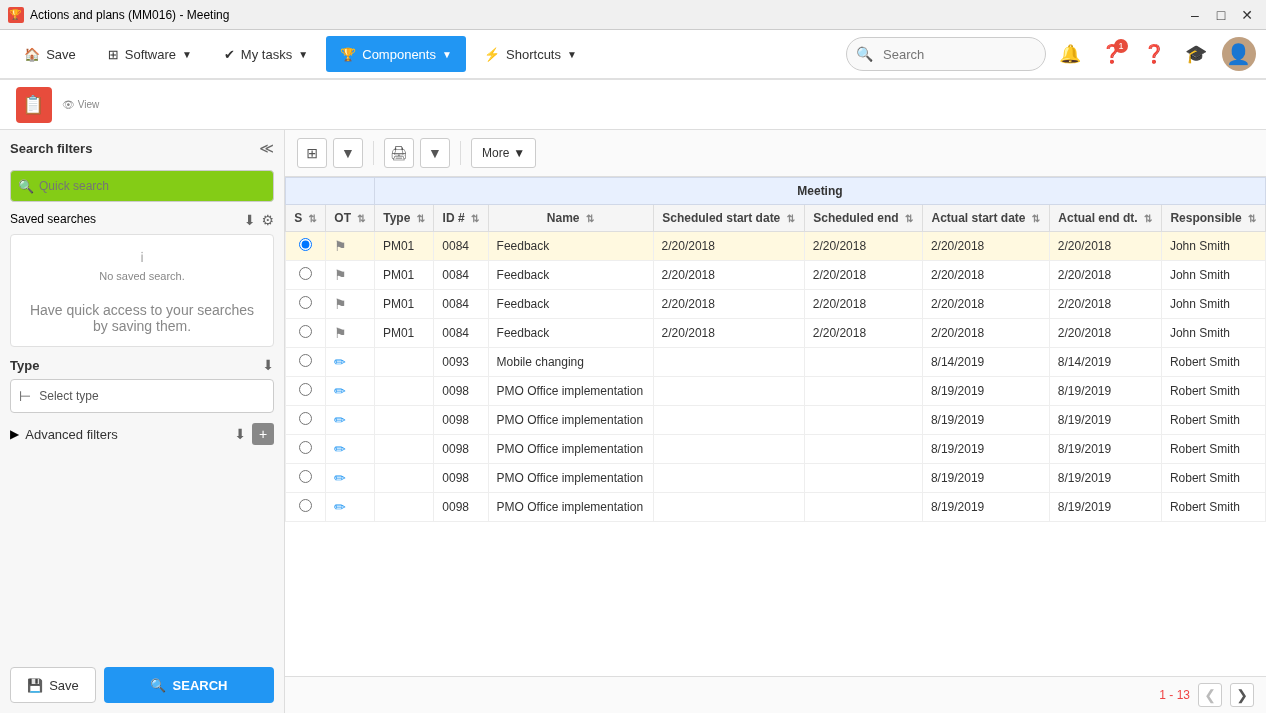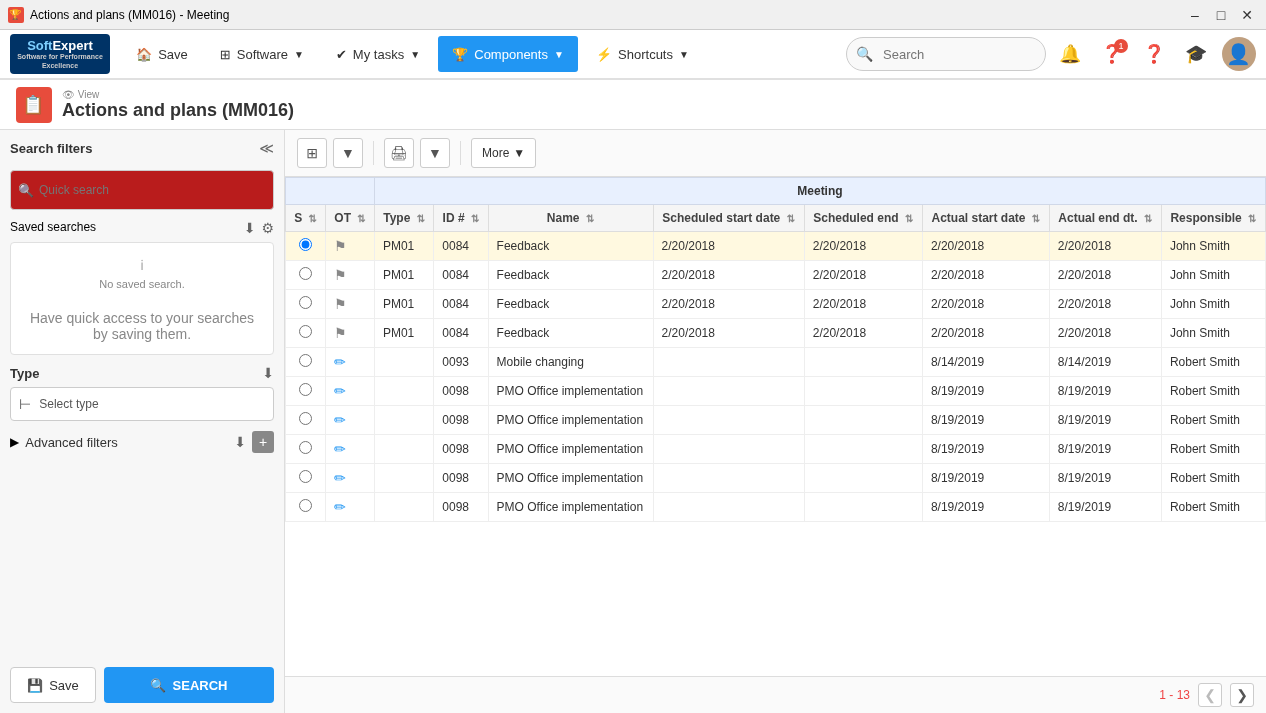--- a/index.html
+++ b/index.html
@@ -110,26 +110,26 @@
     .sidebar-section-header {
       display: flex;
       align-items: center;
       justify-content: space-between;
       margin-bottom: 4px;
     }
     .sidebar-section-title { font-size: 13px; font-weight: 600; color: #333; text-align: right; }
     .sidebar-collapse-btn { border: none; background: transparent; cursor: pointer; color: #666; font-size: 14px; }
     .quick-search-input {
       width: 100%;
-      height: 40px;
+      height: 32px;
       border: 1px solid #ccc;
       border-radius: 4px;
       padding: 0 8px 0 28px;
       font-size: 12px;
-      background: #b91c1c;
+      background: #84cc16;
       outline: none;
       position: relative;
     }
     .quick-search-wrap { position: relative; }
     .quick-search-icon { position: absolute; left: 8px; top: 50%; transform: translateY(-50%); color: #888; font-size: 13px; z-index: 1; }
 
     .saved-searches-section { }
     .saved-searches-header { display: flex; align-items: flex-start; justify-content: space-between; margin-bottom: 6px; }
     .saved-searches-actions { display: flex; gap: 6px; }
     .saved-searches-action-btn { border: none; background: transparent; cursor: pointer; color: #666; font-size: 14px; }
@@ -278,26 +278,20 @@
     <span>Actions and plans (MM016) - Meeting</span>
   </div>
   <div class="title-bar-controls">
     <button class="title-bar-btn">–</button>
     <button class="title-bar-btn">□</button>
     <button class="title-bar-btn close">✕</button>
   </div>
 </div>
 
 <div class="top-nav">
-  <div class="logo">
-    <div style="text-align:center; line-height:1.2;">
-      <div style="font-size:13px; font-weight:bold; color:#7ecfff;">Soft<span style="color:white;">Expert</span></div>
-      <div style="font-size:7px; color:#ccc;">Software for Performance Excellence</div>
-    </div>
-  </div>
   <button class="nav-btn">
     <span>🏠</span>
     <span>Save</span>
   </button>
   <button class="nav-btn">
     <span>⊞</span>
     <span>Software</span>
     <span class="caret">▼</span>
   </button>
   <button class="nav-btn">
@@ -338,21 +332,20 @@
   </div>
 </div>
 
 <div class="page-header">
   <div class="page-icon">📋</div>
   <div class="page-title-wrap">
     <div class="page-breadcrumb">
       <span>👁</span>
       <span>View</span>
     </div>
-    <div class="page-title">Actions and plans (MM016)</div>
   </div>
 </div>
 
 <div class="main-layout">
 
   <div class="sidebar">
 
     <div class="sidebar-section-header">
       <span class="sidebar-section-title">Search filters</span>
       <button class="sidebar-collapse-btn">≪</button>

